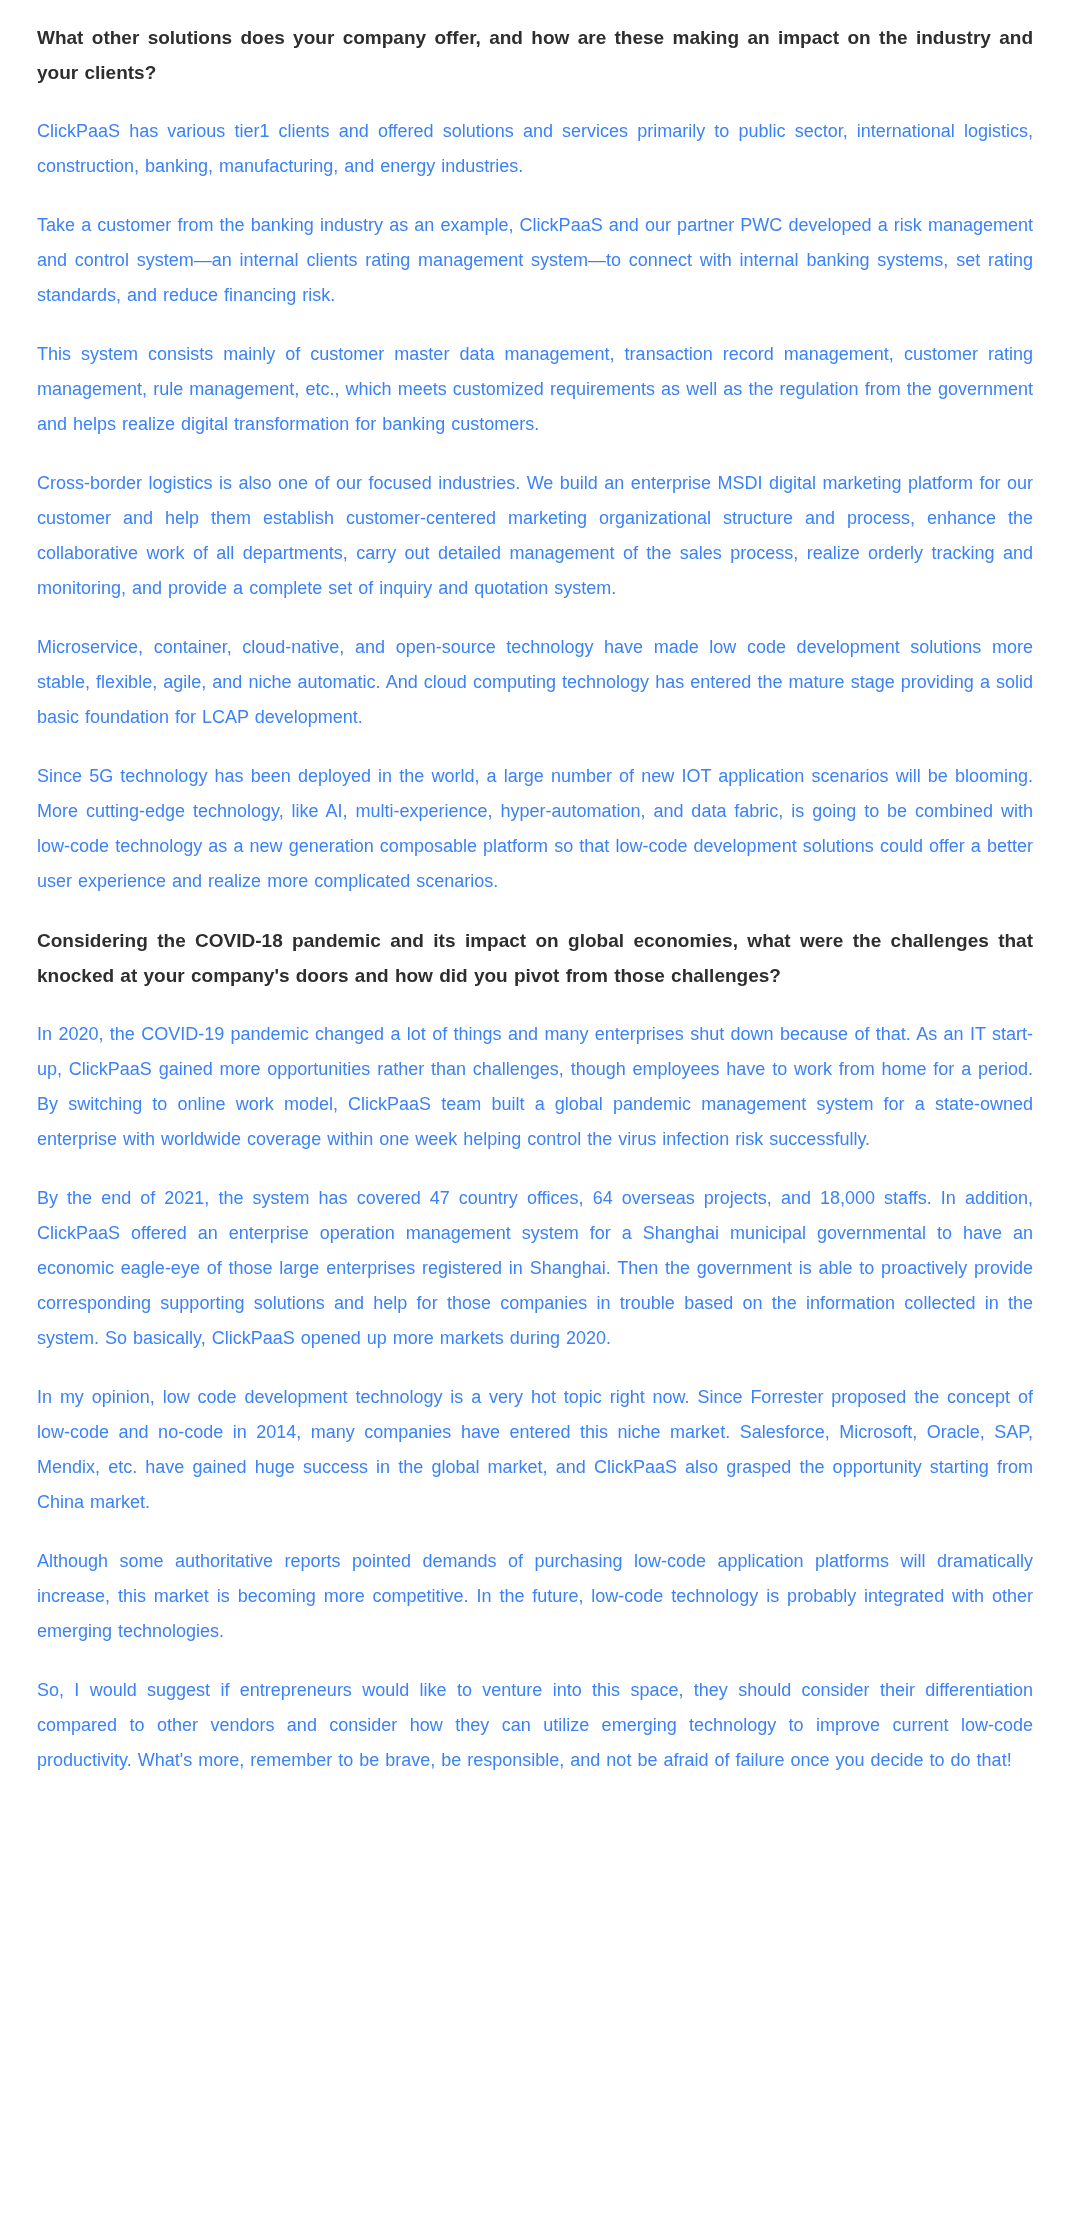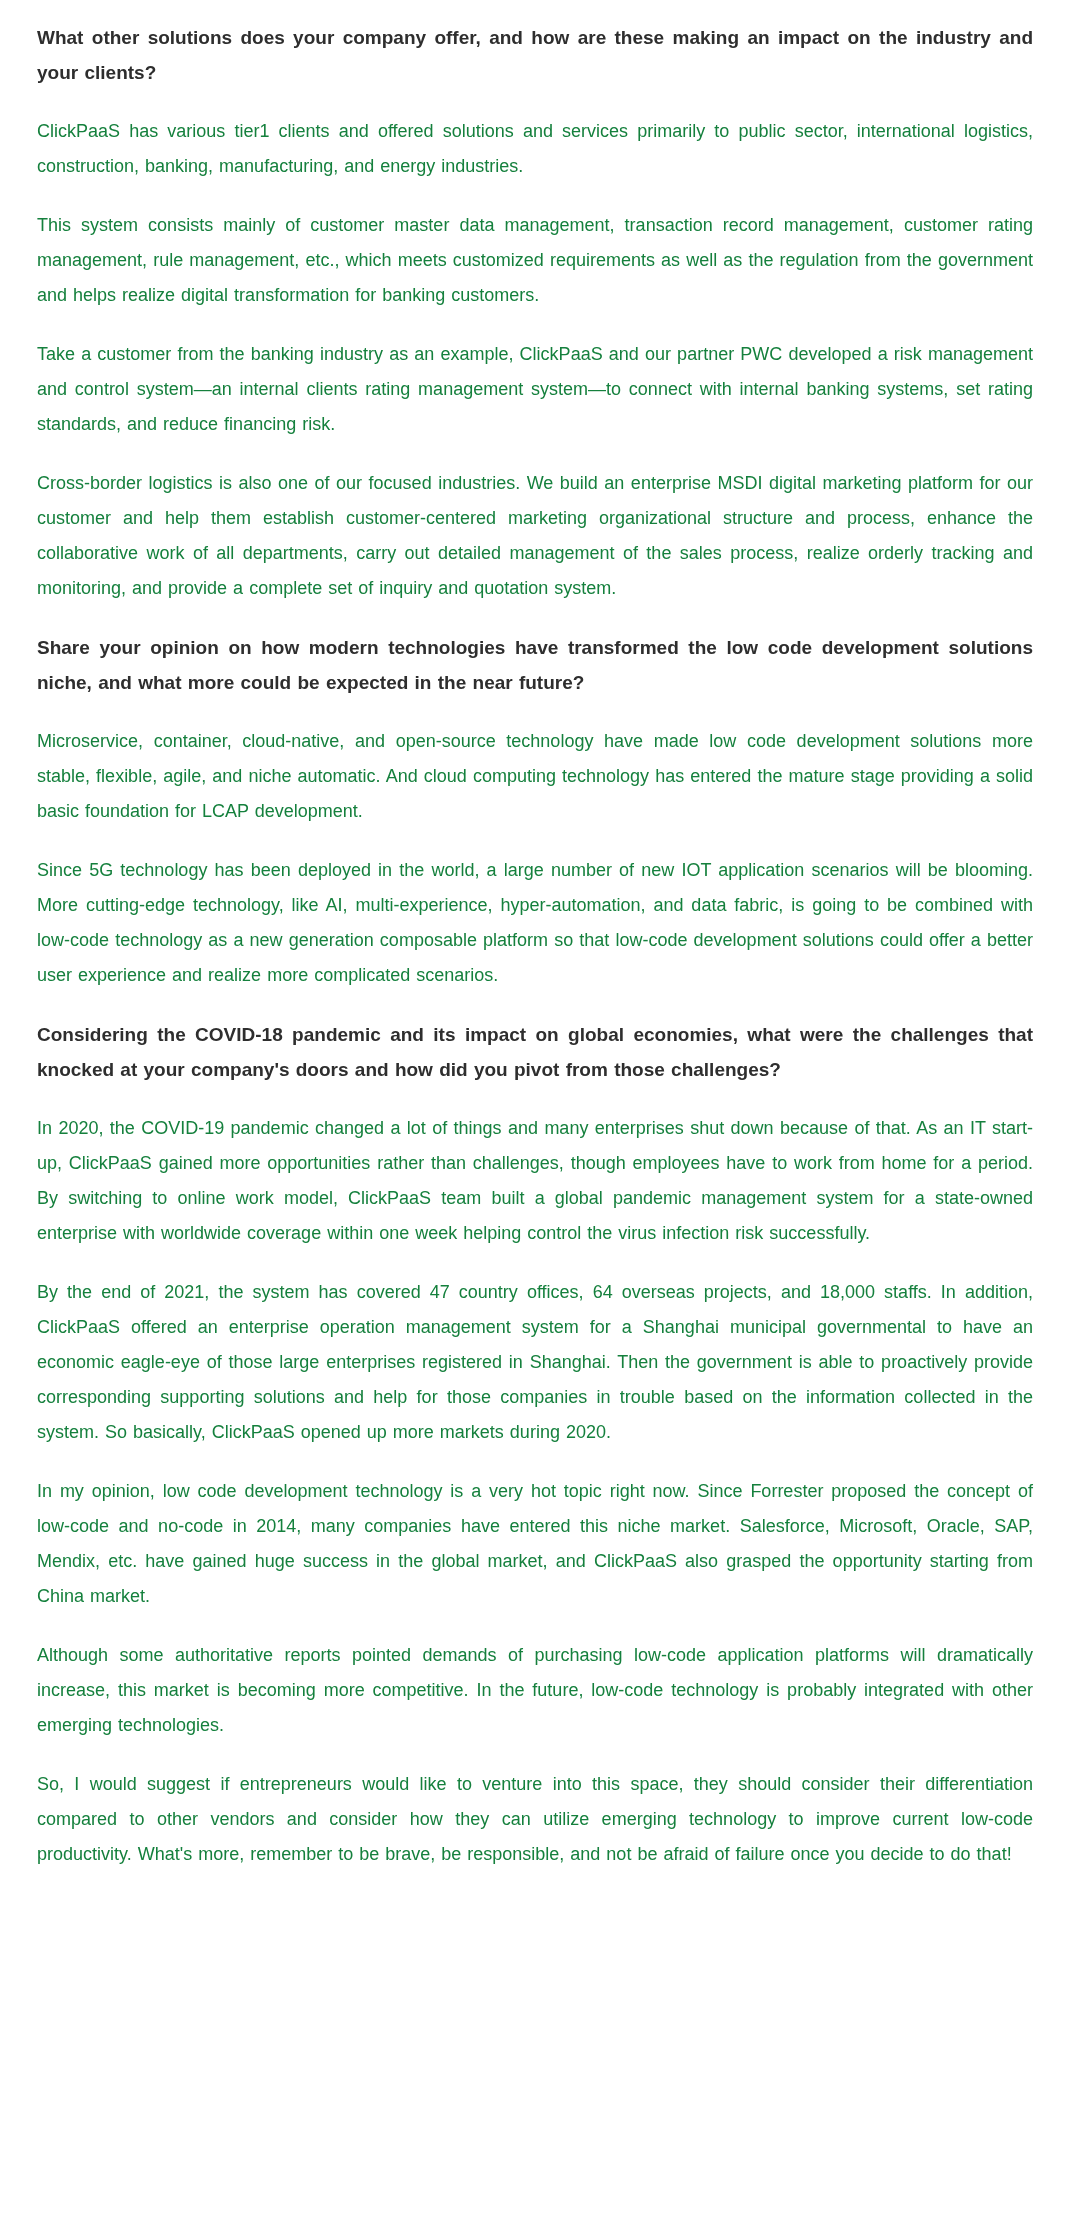--- a/index.html
+++ b/index.html
@@ -23,38 +23,37 @@
     text-align: justify;
     line-height: 35px;
     word-spacing: 1px;
   }
   .para:last-child {
     margin-bottom: 0;
   }
   .answer {
     font-size: 18px;
     font-weight: 400;
-    color: #15803d;
+    color: #3b82f6;
   }
   .question {
     font-size: 19px;
     font-weight: 700;
     color: #2e2e2e;
   }
 </style>
 </head>
 <body>
 
 <div class="article">
   <p class="para question">What other solutions does your company offer, and how are these making an impact on the industry and your clients?</p>
   <p class="para answer">ClickPaaS has various tier1 clients and offered solutions and services primarily to public sector, international logistics, construction, banking, manufacturing, and energy industries.</p>
+  <p class="para answer">Take a customer from the banking industry as an example, ClickPaaS and our partner PWC developed a risk management and control system—an internal clients rating management system—to connect with internal banking systems, set rating standards, and reduce financing risk.</p>
   <p class="para answer">This system consists mainly of customer master data management, transaction record management, customer rating management, rule management, etc., which meets customized requirements as well as the regulation from the government and helps realize digital transformation for banking customers.</p>
-  <p class="para answer">Take a customer from the banking industry as an example, ClickPaaS and our partner PWC developed a risk management and control system—an internal clients rating management system—to connect with internal banking systems, set rating standards, and reduce financing risk.</p>
   <p class="para answer">Cross-border logistics is also one of our focused industries. We build an enterprise MSDI digital marketing platform for our customer and help them establish customer-centered marketing organizational structure and process, enhance the collaborative work of all departments, carry out detailed management of the sales process, realize orderly tracking and monitoring, and provide a complete set of inquiry and quotation system.</p>
-  <p class="para question">Share your opinion on how modern technologies have transformed the low code development solutions niche, and what more could be expected in the near future?</p>
   <p class="para answer">Microservice, container, cloud-native, and open-source technology have made low code development solutions more stable, flexible, agile, and niche automatic. And cloud computing technology has entered the mature stage providing a solid basic foundation for LCAP development.</p>
   <p class="para answer">Since 5G technology has been deployed in the world, a large number of new IOT application scenarios will be blooming. More cutting-edge technology, like AI, multi-experience, hyper-automation, and data fabric, is going to be combined with low-code technology as a new generation composable platform so that low-code development solutions could offer a better user experience and realize more complicated scenarios.</p>
   <p class="para question">Considering the COVID-18 pandemic and its impact on global economies, what were the challenges that knocked at your company's doors and how did you pivot from those challenges?</p>
   <p class="para answer">In 2020, the COVID-19 pandemic changed a lot of things and many enterprises shut down because of that. As an IT start-up, ClickPaaS gained more opportunities rather than challenges, though employees have to work from home for a period. By switching to online work model, ClickPaaS team built a global pandemic management system for a state-owned enterprise with worldwide coverage within one week helping control the virus infection risk successfully.</p>
   <p class="para answer">By the end of 2021, the system has covered 47 country offices, 64 overseas projects, and 18,000 staffs. In addition, ClickPaaS offered an enterprise operation management system for a Shanghai municipal governmental to have an economic eagle-eye of those large enterprises registered in Shanghai. Then the government is able to proactively provide corresponding supporting solutions and help for those companies in trouble based on the information collected in the system. So basically, ClickPaaS opened up more markets during 2020.</p>
   <p class="para answer">In my opinion, low code development technology is a very hot topic right now. Since Forrester proposed the concept of low-code and no-code in 2014, many companies have entered this niche market. Salesforce, Microsoft, Oracle, SAP, Mendix, etc. have gained huge success in the global market, and ClickPaaS also grasped the opportunity starting from China market.</p>
   <p class="para answer">Although some authoritative reports pointed demands of purchasing low-code application platforms will dramatically increase, this market is becoming more competitive. In the future, low-code technology is probably integrated with other emerging technologies.</p>
   <p class="para answer">So, I would suggest if entrepreneurs would like to venture into this space, they should consider their differentiation compared to other vendors and consider how they can utilize emerging technology to improve current low-code productivity. What's more, remember to be brave, be responsible, and not be afraid of failure once you decide to do that!</p>
 </div>
 

